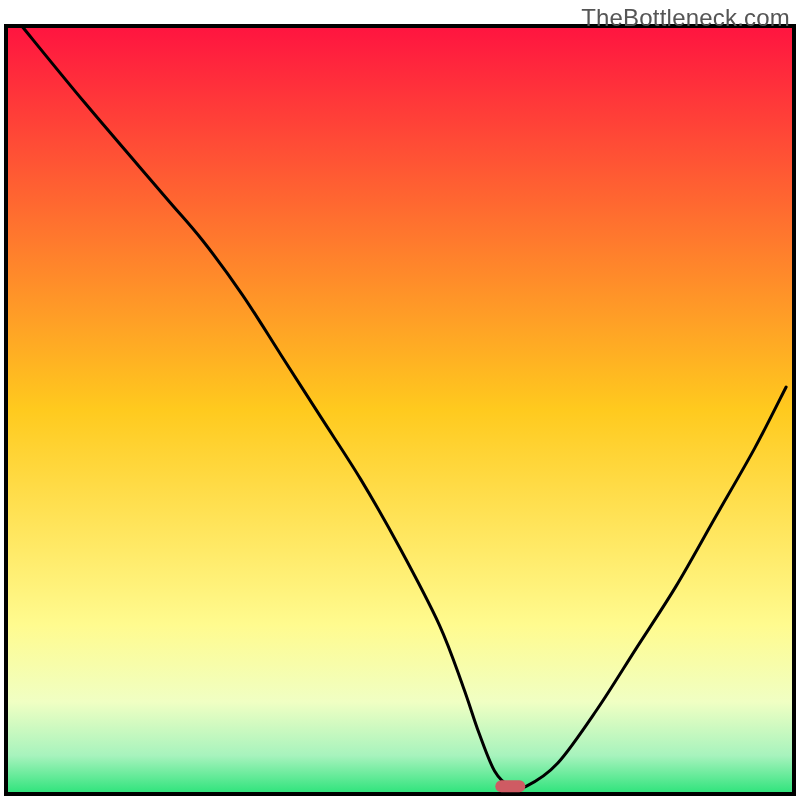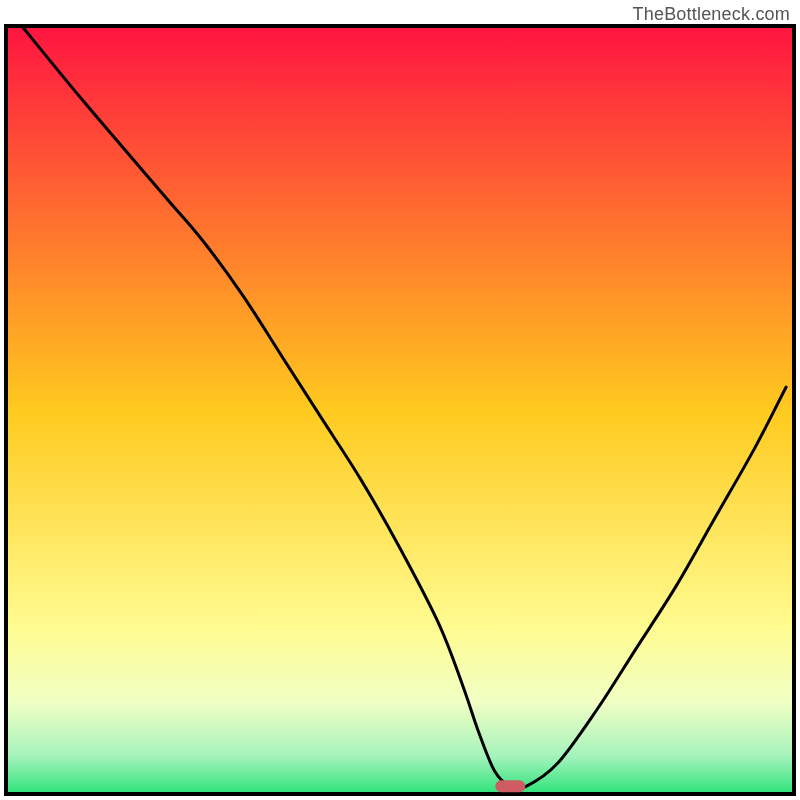--- a/index.html
+++ b/index.html
@@ -13,21 +13,21 @@
   }
   .canvas {
     position: relative;
     width: 800px;
     height: 800px;
   }
   .watermark {
     position: absolute;
     top: 4px;
     right: 10px;
-    font-size: 18px;
+    font-size: 24px;
     font-weight: 500;
     color: #555;
     letter-spacing: 0.2px;
     z-index: 20;
   }
   svg {
     position: absolute;
     top: 0;
     left: 0;
   }

